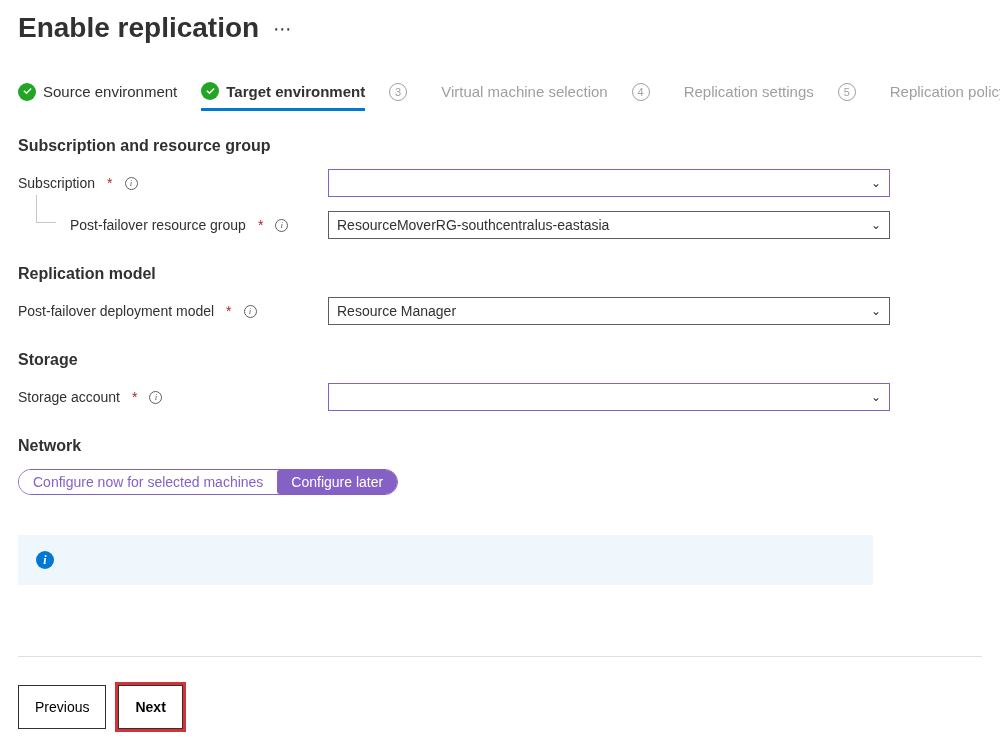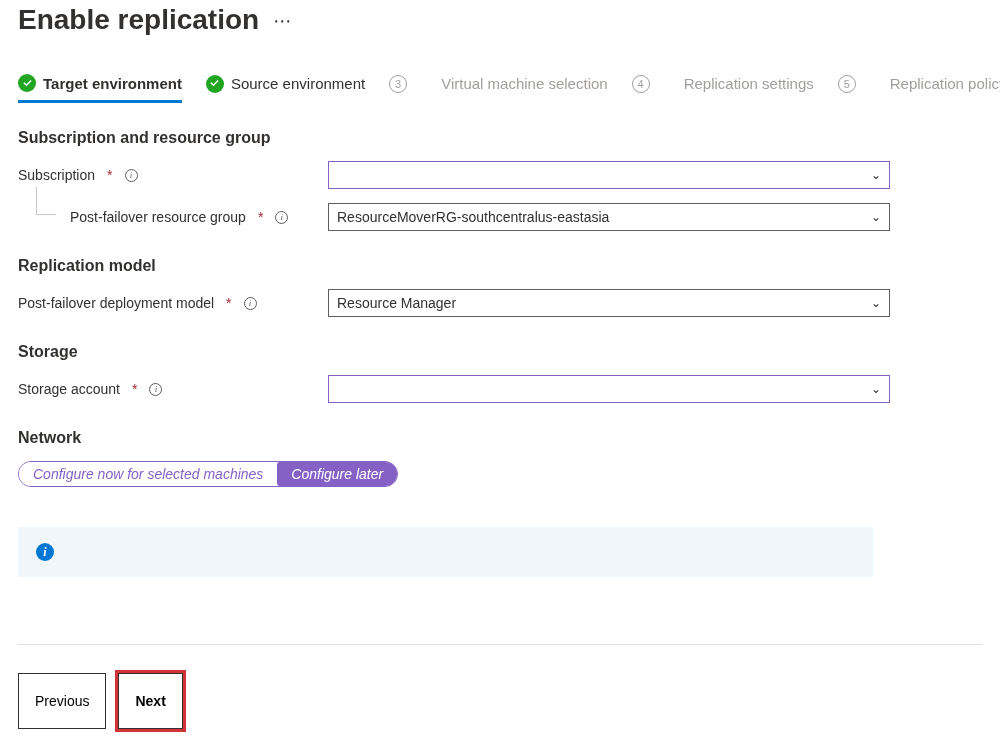--- a/index.html
+++ b/index.html
@@ -1,18 +1,18 @@
 <!DOCTYPE html>
 <html><head>
 <meta charset="utf-8">
 <style>
   * { box-sizing: border-box; }
   html, body { margin:0; padding:0; font-family: "Segoe UI", Arial, sans-serif; color:#323130; background:#fff; width:1000px; }
   body { padding:0 18px; position:relative; height:739px; }
-  .header { padding-top:4px; }
+  .header { padding-top:12px; }
   .title-row { display:flex; align-items:center; gap:14px; }
   h1 { font-size:28px; font-weight:600; margin:0 0 2px 0; }
   .subtitle { font-size:14px; color:#605e5c; margin-top:0; }
   .more-icon { color:#323130; font-size:18px; letter-spacing:2px; cursor:pointer; }
   
   .stepper { display:flex; gap:24px; margin-top:36px; border-bottom:2px solid transparent; }
   .step { display:flex; align-items:center; gap:7px; padding-bottom:8px; font-size:15px; white-space:nowrap; }
   .step.done .label { color:#323130; }
   .step.active { border-bottom:3px solid #0078d4; margin-bottom:-2px; }
   .step.active .label { color:#323130; font-weight:600; }
@@ -29,59 +29,59 @@
   .form-row.indented .lbl-wrap { padding-left:52px; position:relative; }
   .tree-line { position:absolute; left:18px; top:-22px; width:20px; height:28px; border-left:1px solid #c8c6c4; border-bottom:1px solid #c8c6c4; }
   .lbl-wrap { width:310px; display:flex; align-items:center; gap:12px; font-size:14px; }
   .req { color:#a4262c; }
   .info-icon { width:13px; height:13px; border:1px solid #605e5c; border-radius:50%; display:inline-flex; align-items:center; justify-content:center; font-size:9px; color:#605e5c; font-style:italic; font-family:Georgia,serif; cursor:default; }
   .select { flex:0 0 562px; width:562px; height:28px; border:1px solid #605e5c; background:#fff; display:flex; align-items:center; justify-content:space-between; padding:0 8px; font-size:14px; cursor:pointer; }
   .select.purple { border-color:#8661c5; }
   .chev { font-size:12px; color:#323130; }
   
   .toggle-pair { display:inline-flex; border:1px solid #8661c5; border-radius:16px; overflow:hidden; font-size:14px; }
-  .toggle-opt { padding:4px 14px; cursor:pointer;font-style:italic; }
+  .toggle-opt { padding:4px 14px; cursor:pointer; }
   .toggle-opt.purple-text { color:#8661c5; background:#fff; }
   .toggle-opt.selected { background:#8661c5; color:#fff; border-radius:3px; }
   
   .info-banner { background:#eff6fc; padding:16px 18px; display:flex; align-items:center; gap:14px; font-size:14px; margin-top:40px; width:855px; }
   .info-banner .info-solid { width:18px; height:18px; background:#0078d4; border-radius:50%; color:#fff; display:inline-flex; align-items:center; justify-content:center; font-weight:700; font-family:Georgia,serif; font-style:italic; font-size:12px; flex:none; }
   
   .footer { position:absolute; left:18px; right:18px; bottom:10px; border-top:1px solid #e1dfdd; padding-top:12px; display:flex; gap:12px; }
-  .btn { font-size:14px; padding:19px 16px; background:#fff; border:1px solid #323130; cursor:pointer;margin-top:16px; }
+  .btn { font-size:14px; padding:13px 16px; background:#fff; border:1px solid #323130; cursor:pointer;margin-top:16px; }
   .btn.highlight { outline:3px solid #d13438; outline-offset:0;font-weight:bold; }
 </style>
 </head>
 <body>
 
 
 
 <div class="header">
   <div class="title-row">
     <h1>Enable replication</h1>
     <span class="more-icon">⋯</span>
   </div>
 </div>
 
 <div class="stepper">
+  <div class="step done">
+    <span class="step-circle">
+        <svg viewBox="0 0 16 16">
+          <path d="M6.5 12L2 7.5l1.4-1.4L6.5 9.2 12.6 3 14 4.4z"></path>
+        </svg>
+      </span>
+    <span class="label">Source environment</span>
+  </div>
   <div class="step active">
     <span class="step-circle">
         <svg viewBox="0 0 16 16">
           <path d="M6.5 12L2 7.5l1.4-1.4L6.5 9.2 12.6 3 14 4.4z"></path>
         </svg>
       </span>
     <span class="label">Target environment</span>
-  </div>
-  <div class="step done">
-    <span class="step-circle">
-        <svg viewBox="0 0 16 16">
-          <path d="M6.5 12L2 7.5l1.4-1.4L6.5 9.2 12.6 3 14 4.4z"></path>
-        </svg>
-      </span>
-    <span class="label">Source environment</span>
   </div>
   <div class="step pending">
     <span class="step-circle">3</span>
     <span class="label">Virtual machine selection</span>
   </div>
   <div class="step pending">
     <span class="step-circle">4</span>
     <span class="label">Replication settings</span>
   </div>
   <div class="step pending">

